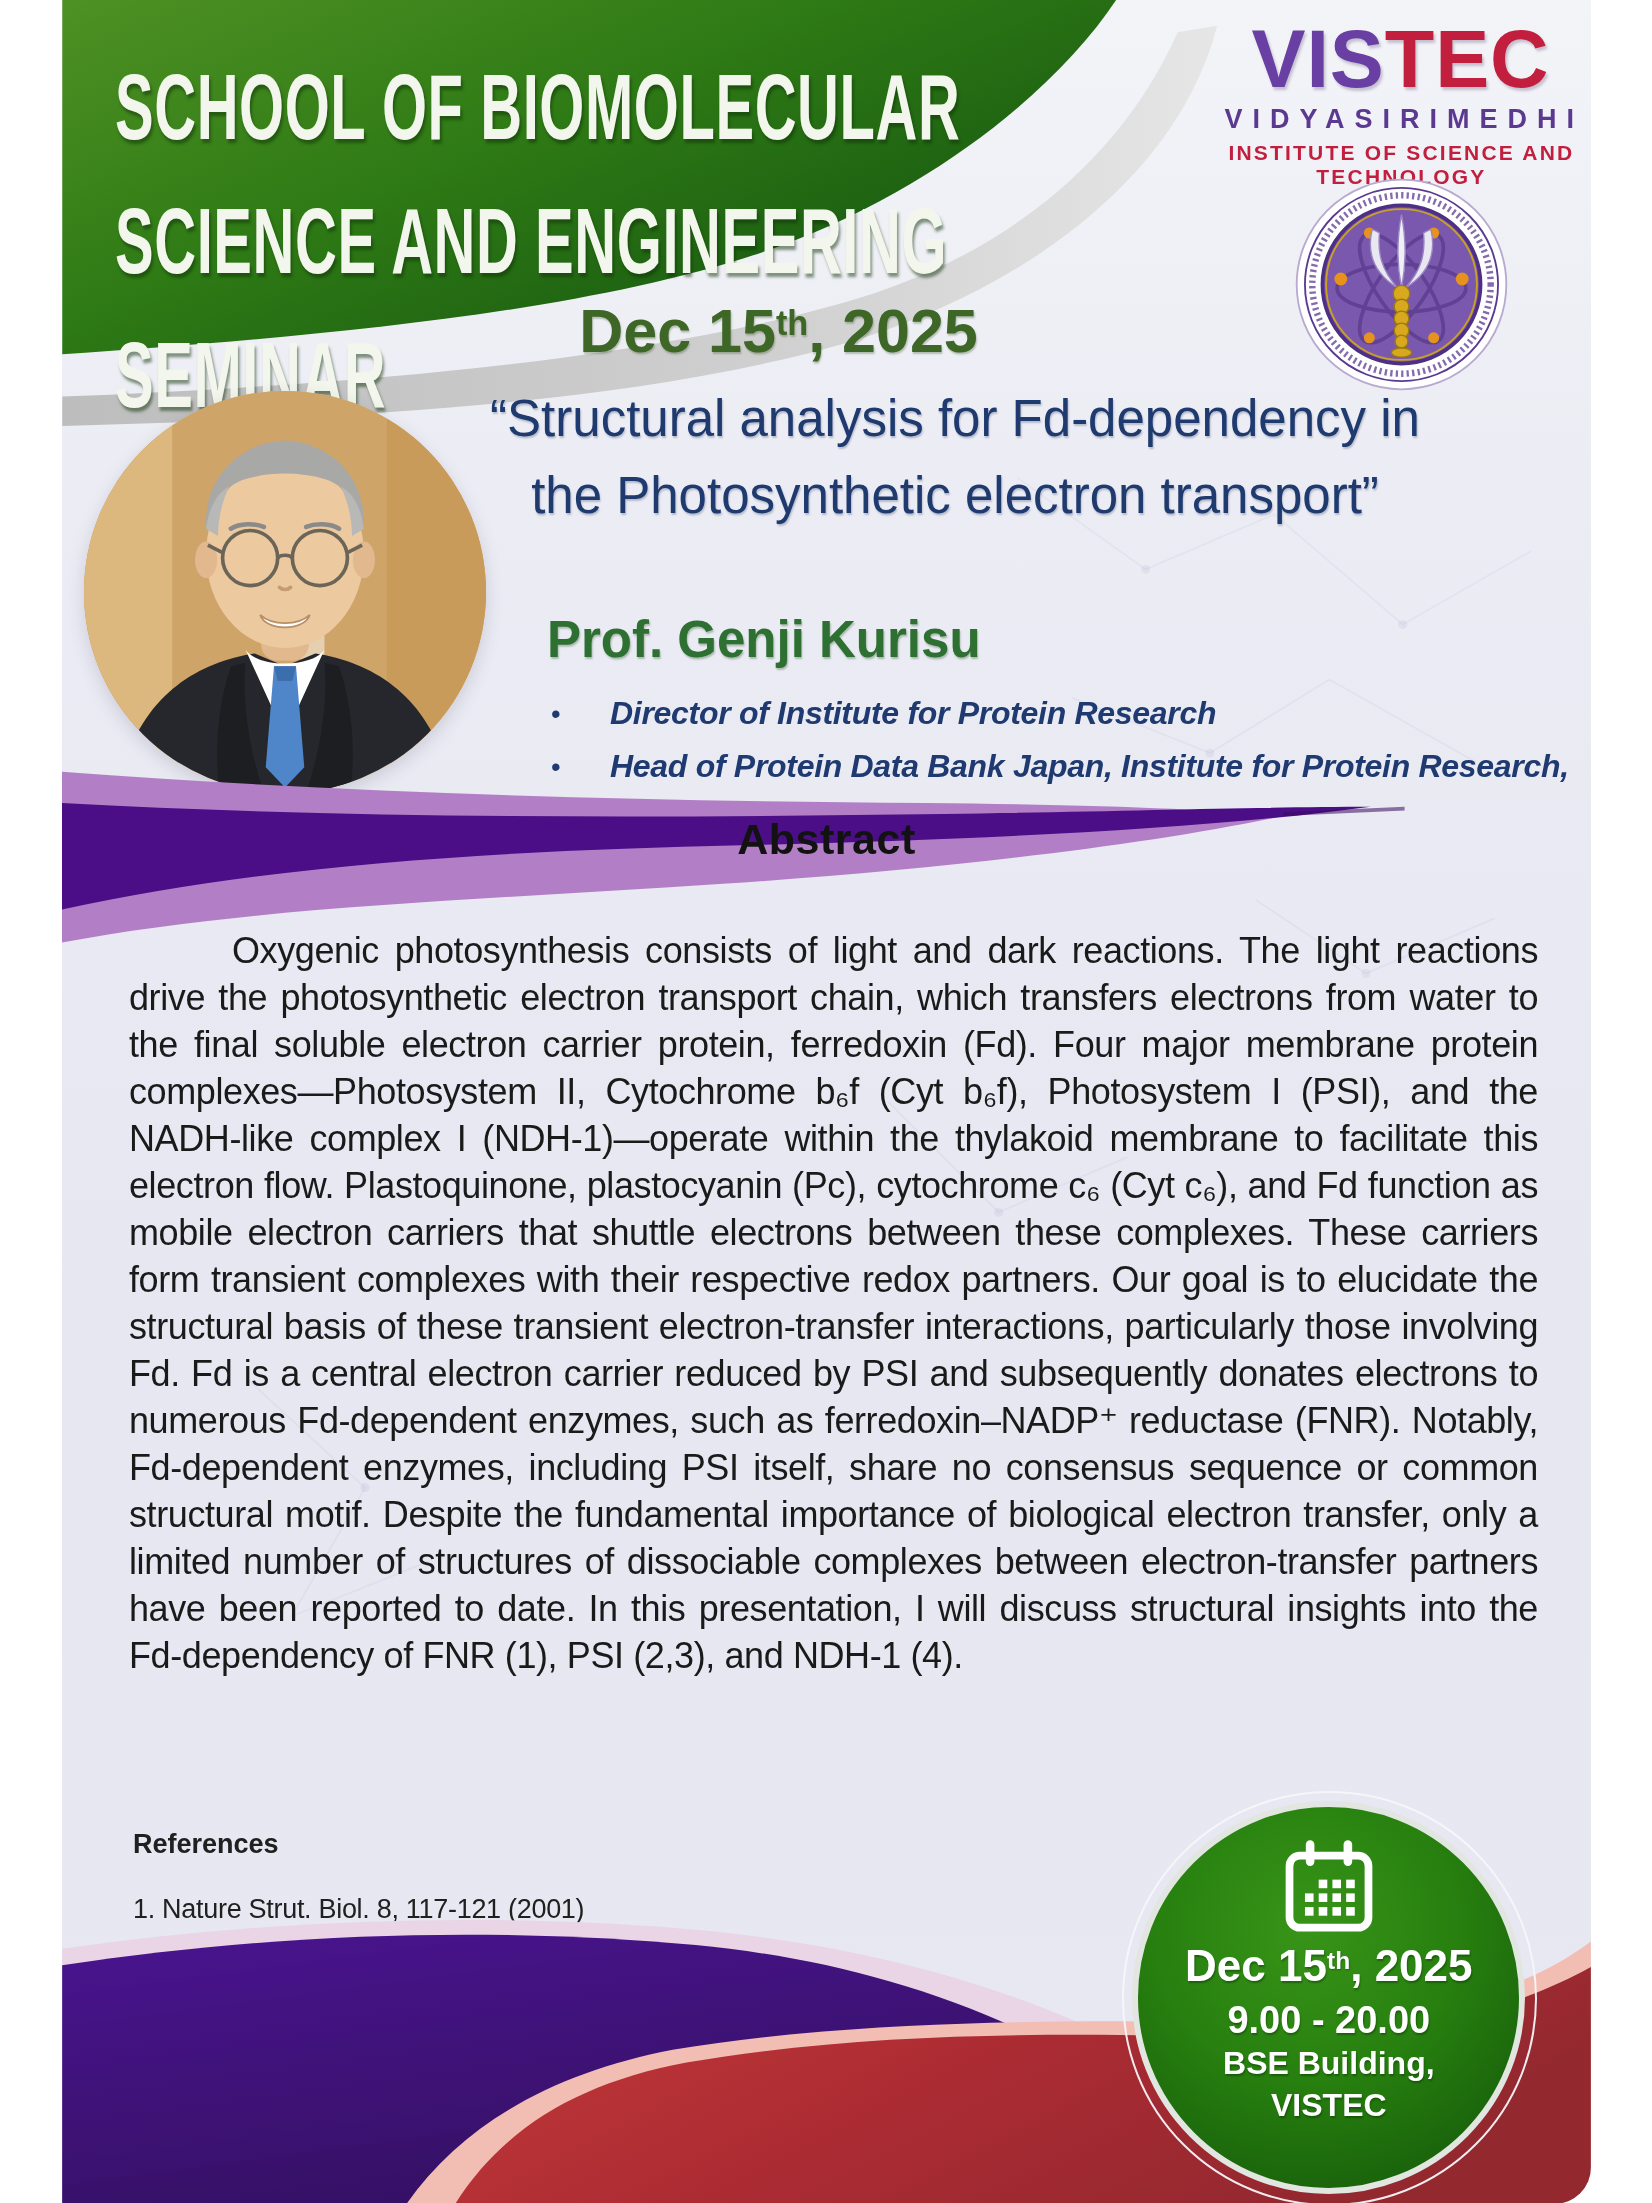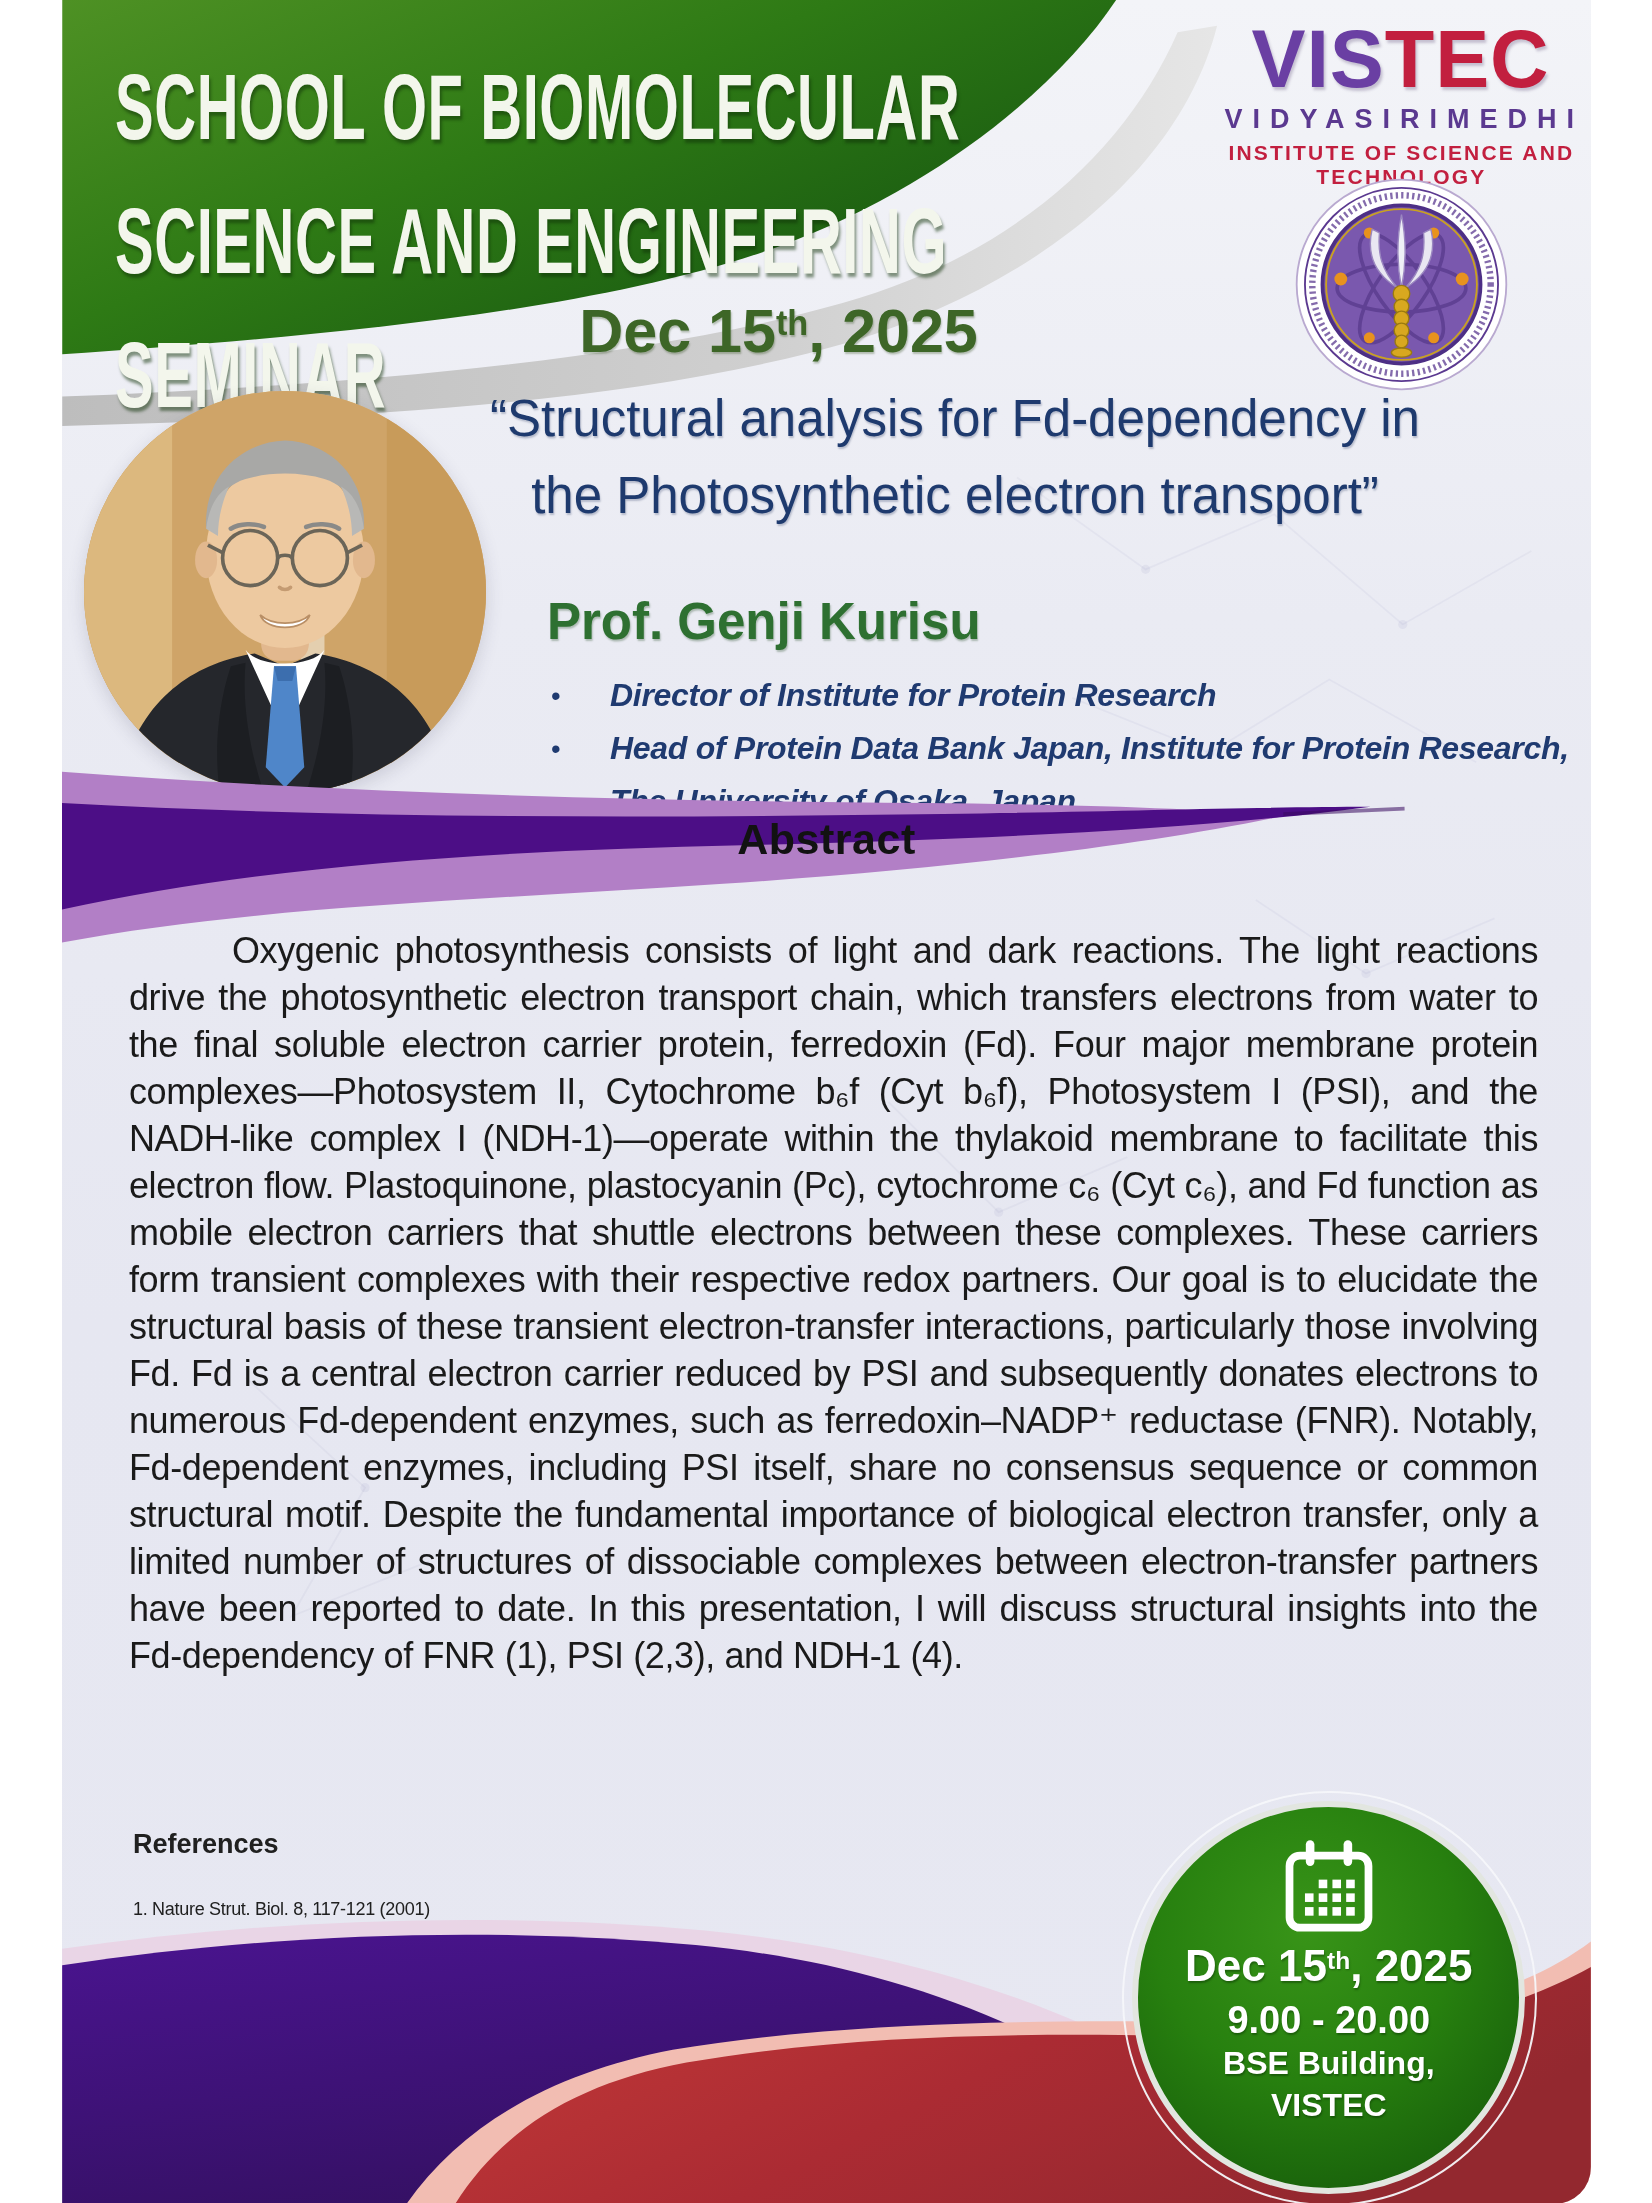--- a/index.html
+++ b/index.html
@@ -33,41 +33,41 @@
   .sup{font-size:0.56em;vertical-align:0.5em;}
 
   .talk-title{position:absolute;left:257px;top:380px;width:1272px;text-align:center;
     font-weight:normal;font-size:51px;line-height:77px;color:#1e3a6e;
     text-shadow:0.9px 1.8px 1.8px rgba(25,40,85,.25);}
 
   .photo{position:absolute;left:22px;top:391px;width:402px;height:402px;border-radius:50%;
     overflow:hidden;background:linear-gradient(180deg,#d8b277 0%,#c99e60 100%);
     box-shadow:0 5.5px 16.5px rgba(60,60,90,.18);}
 
-  .speaker{position:absolute;left:439px;top:592px;width:1088px;}
+  .speaker{position:absolute;left:439px;top:610px;width:1088px;}
   .speaker-name{font-weight:bold;font-size:51px;color:#2e7031;margin-left:46px;
     text-shadow:0.9px 1.8px 1.8px rgba(30,70,30,.3);}
   .aff-list{margin-top:18.4px;}
   .aff-row{display:flex;align-items:flex-start;}
   .aff-dot{width:59px;padding-left:50px;font-size:27.5px;line-height:53px;color:#1f3a70;flex:none;}
   .aff-text{flex:1;font-style:italic;font-weight:bold;font-size:32px;line-height:53px;
     color:#1f3a70;letter-spacing:-0.3px;}
 
   .swoosh{position:absolute;left:0;top:746px;width:1529px;height:216px;}
 
   .abstract-heading{position:absolute;left:0;top:815px;width:1529px;text-align:center;
     font-weight:bold;font-size:43px;color:#121212;letter-spacing:0.5px;}
 
   .abstract-body{position:absolute;left:67px;top:927px;width:1409px;
     font-size:36px;line-height:47px;color:#1a1a1a;text-align:justify;
     text-indent:103px;letter-spacing:-0.4px;}
 
   .references{position:absolute;left:71px;top:1829px;width:826px;color:#202020;}
   .ref-heading{font-weight:bold;font-size:27px;margin-bottom:26px;}
-  .ref-item{font-size:18px;line-height:46px;letter-spacing:-0.3px;}
+  .ref-item{font-size:27px;line-height:46px;letter-spacing:-0.3px;}
 
   .bottom-waves{position:absolute;left:0;top:1890px;width:1529px;height:314px;}
 
   .badge-ring{position:absolute;left:1060px;top:1791px;width:415px;height:415px;border-radius:50%;
     border:2.8px solid rgba(245,247,250,0.95);box-sizing:border-box;}
   .badge{position:absolute;left:8.3px;top:8.3px;width:393px;height:393px;border-radius:50%;
     background:radial-gradient(circle at 44% 32%,#389418 0%,#27800f 45%,#185f0b 85%,#135409 100%);
     border:6.4px solid #e2e6e0;box-sizing:border-box;text-align:center;color:#ffffff;}
   .badge .cal{width:108px;height:103px;margin:27.5px auto 0 auto;}
   .badge-date{font-weight:bold;font-size:44px;margin-top:3.7px;white-space:nowrap;

